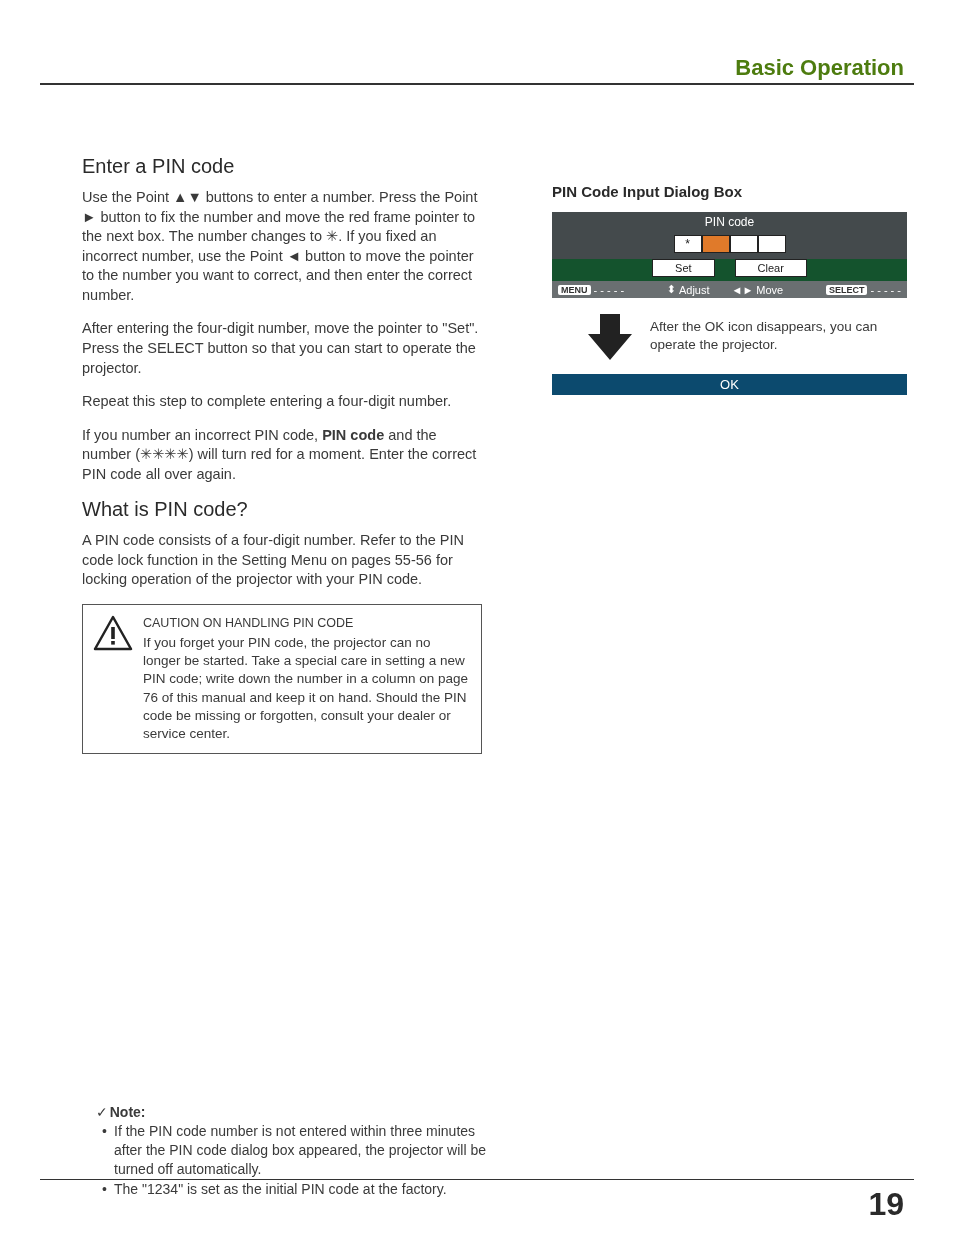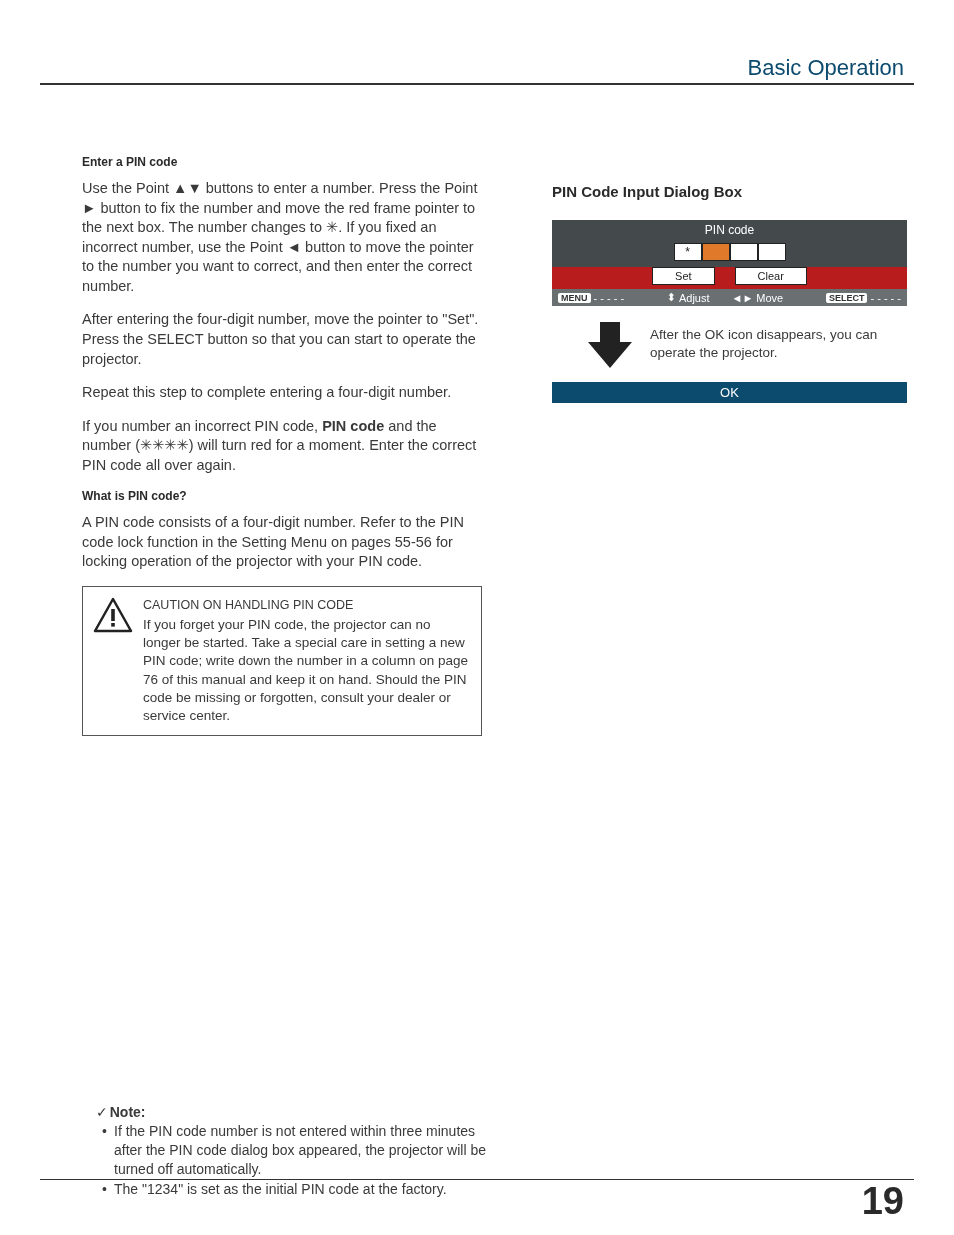--- a/index.html
+++ b/index.html
@@ -6,47 +6,47 @@
   body {
     font-family: Arial, Helvetica, sans-serif;
     font-size: 14.5px;
     color: #3a3a3a;
     width: 954px;
     height: 1235px;
     background: #fff;
     position: relative;
   }
   .header-rule { position: absolute; top: 83px; left: 40px; right: 40px; border-top: 2px solid #333; }
-  .section-title { position: absolute; top: 55px; right: 50px; font-size: 22px; font-weight: normal; color: #0c4a6e; }
+  .section-title { position: absolute; top: 55px; right: 50px; font-size: 22px; font-weight: bold; color: #4d7c0f; }
   .left-col { position: absolute; top: 155px; left: 82px; width: 400px; }
   .right-col { position: absolute; top: 183px; left: 552px; width: 355px; }
-  h3 { font-size: 12px; font-weight: bold; color: #2a2a2a; margin-bottom: 10px; }
-  h4 { font-size: 15px; font-weight: bold; color: #2a2a2a; margin-bottom: 20px; }
+  h3 { font-size: 20px; font-weight: normal; color: #2a2a2a; margin-bottom: 10px; }
+  h4 { font-size: 15px; font-weight: bold; color: #2a2a2a; margin-bottom: 12px; }
   p { line-height: 1.35; margin-bottom: 14px; color: #3a3a3a; }
   .caution-box { border: 1px solid #555; padding: 10px 12px 10px 10px; display: flex; gap: 10px; margin-top: 6px; }
   .caution-box .tri { flex: 0 0 40px; }
   .caution-box .txt { flex: 1; font-size: 13.5px; line-height: 1.35; }
   .caution-box .txt .ct { font-weight: normal; font-size: 12.5px; display: block; margin-bottom: 2px; }
   .note-block { position: absolute; top: 1104px; left: 96px; width: 395px; font-size: 14px; color: #3a3a3a; }
   .note-block .nhead { font-weight: bold; }
   .note-block .chk { font-weight: normal; margin-right: 2px; }
   .note-block ul { list-style: none; margin-top: 2px; }
   .note-block li { position: relative; padding-left: 18px; line-height: 1.35; margin-bottom: 1px; }
   .note-block li:before { content: "•"; position: absolute; left: 6px; }
   .footer-rule { position: absolute; bottom: 55px; left: 40px; right: 40px; border-top: 1.5px solid #333; }
-  .page-num { position: absolute; bottom: 12px; right: 50px; font-size: 38px; font-weight: bold; color: #2a2a2a; }
+  .page-num { position: absolute; bottom: 12px; right: 50px; font-size: 32px; font-weight: bold; color: #2a2a2a; }
 
   
   .dlg { width: 355px; }
   .dlg-top-row { background: #444a4c; color: #fff; text-align: center; font-size: 12px; padding: 3px 0; font-family: Verdana, Arial, sans-serif; }
   .dlg-fields { background: #444a4c; padding: 3px 0 6px 0; display: flex; justify-content: center; gap: 0; }
   .pin-cell { width: 28px; height: 18px; background: #fff; border: 1px solid #222; display:inline-flex; align-items:center; justify-content:center; font-size: 12px; color:#222;}
   .pin-cell.sel { background: #e07a2a; }
   .btn-cell { height: 18px; background: #fff; border:1px solid #222; color:#222; font-size:11px; display:inline-flex; align-items:center; justify-content:center; padding:0 22px; font-family: Verdana, Arial, sans-serif;}
-  .dlg-btns { background:#b91c1c; padding-bottom:4px; display:flex; justify-content:center; gap:20px;}
+  .dlg-btns { background:#14532d; padding-bottom:4px; display:flex; justify-content:center; gap:20px;}
   .dlg-hint { background: #6a6f71; color:#fff; font-size:11px; padding:2px 6px; display:flex; align-items:center; gap:4px; font-family: Verdana, Arial, sans-serif;}
   .dlg-hint .seg { display:flex; align-items:center; gap:3px;}
   .dlg-hint .pill { background:#fff; color:#333; font-size:9px; padding:0 3px; border-radius:2px; font-weight:bold;}
   .arrow-row { display:flex; align-items:center; gap:12px; padding: 10px 0 10px 30px;}
   .big-arrow svg { display:block;}
   .arrow-txt { font-size: 13.5px; line-height:1.35; color:#3a3a3a;}
   .ok-bar { background:#0c4a6e; color:#fff; text-align:center; padding:3px 0; font-size:13px; font-family: Verdana, Arial, sans-serif;}
 </style>
 </head>
 <body>

